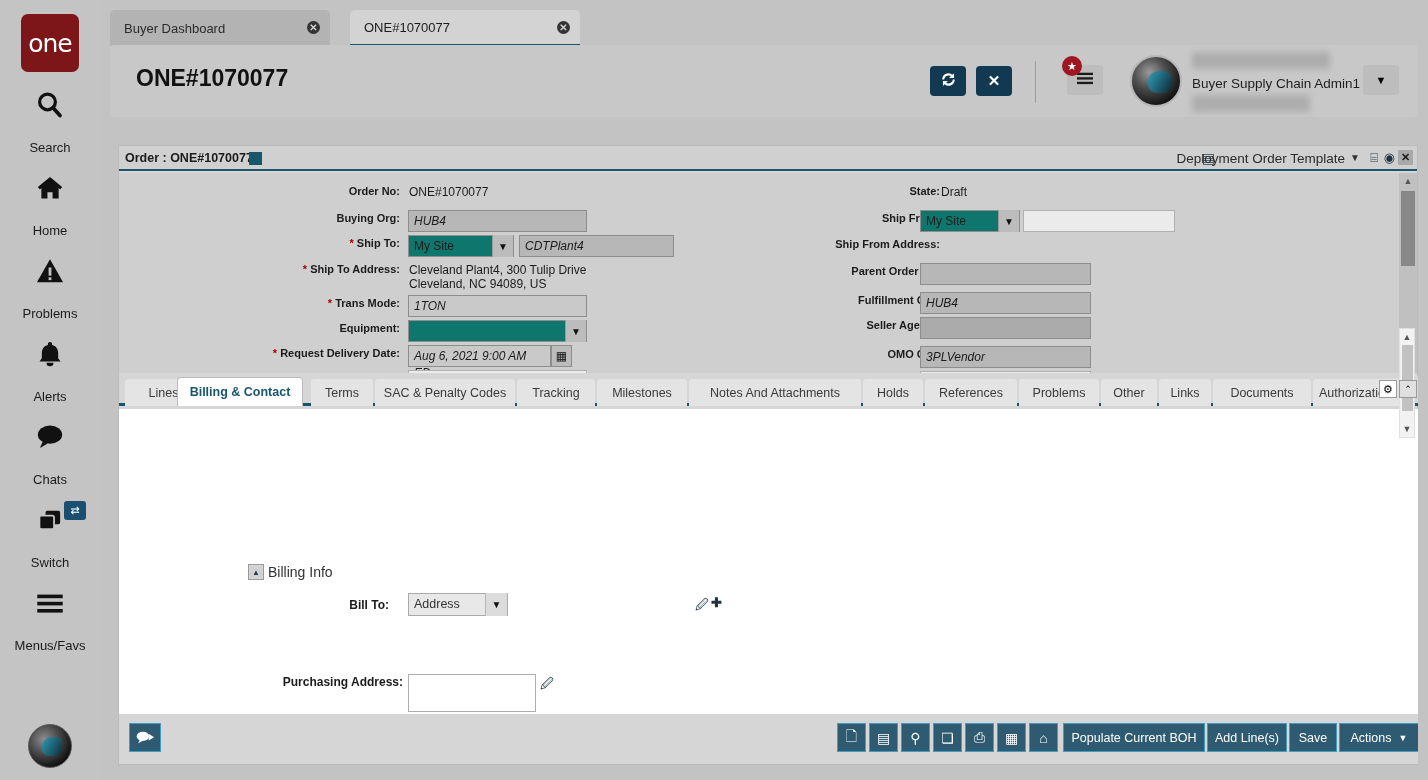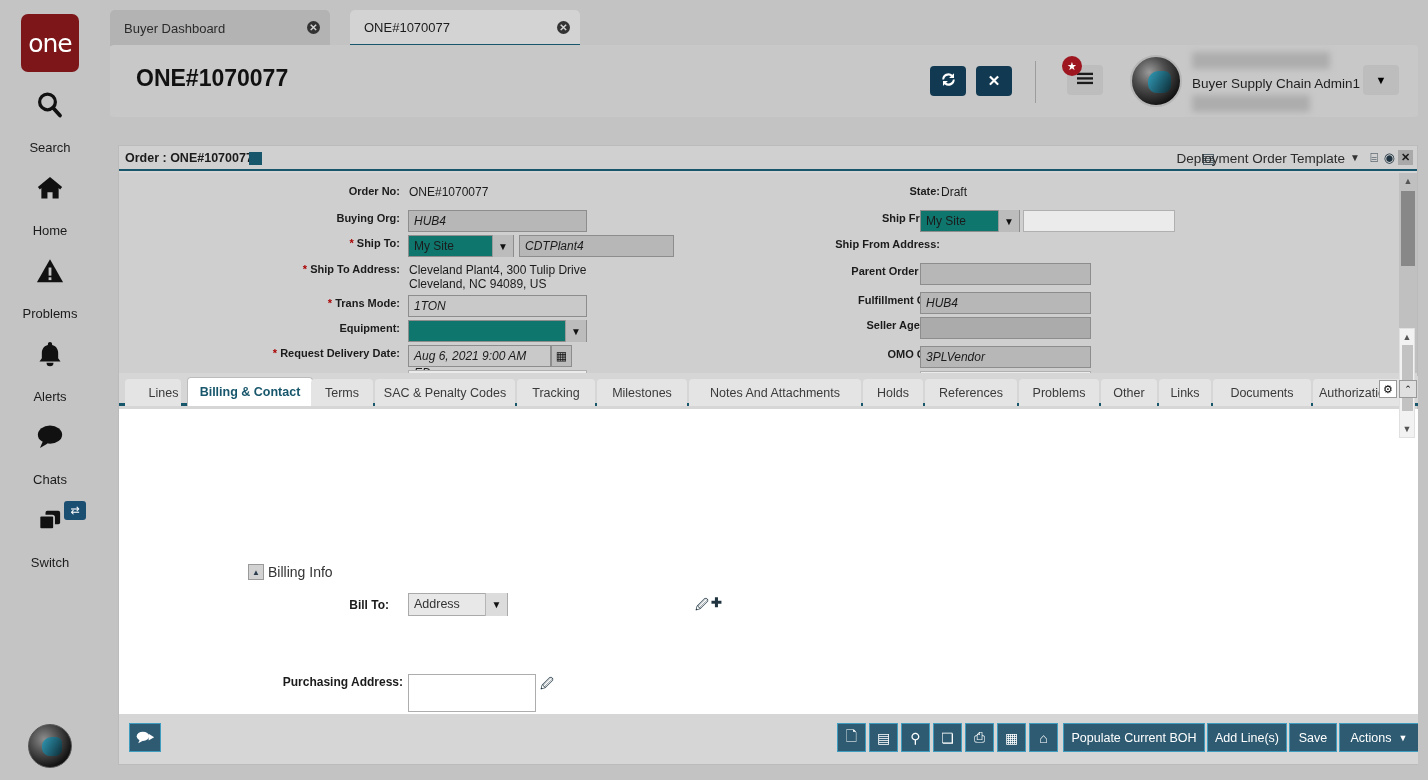--- a/index.html
+++ b/index.html
@@ -316,20 +316,30 @@
     <span class="nav-icon">
       <svg width="30" height="27" viewBox="0 0 24 24">
           <rect x="8" y="3.4" width="13" height="12" rx="1.6" fill="#111"></rect>
           <rect x="2.6" y="7.6" width="13" height="12" rx="1.6" fill="#111" stroke="#c4c4c4" stroke-width="1.6"></rect>
         </svg>
     </span>
     <span class="switch-badge">⇄</span>
     <span class="nav-label">Switch</span>
   </div>
 
+  <div class="nav-item">
+    <span class="nav-icon">
+      <svg width="30" height="24" viewBox="0 0 24 20">
+          <rect x="1.4" y="3" width="21.2" height="3" fill="#111"></rect>
+          <rect x="1.4" y="9" width="21.2" height="3" fill="#111"></rect>
+          <rect x="1.4" y="15" width="21.2" height="3" fill="#111"></rect>
+        </svg>
+    </span>
+    <span class="nav-label">Menus/Favs</span>
+  </div>
 
   <div id="sidebar-avatar"></div>
 </div>
 
 <div id="main">
 
   <div id="tabbar-top">
     <div class="btab" style="left:0; width:220px;">
       <span>Buyer Dashboard</span>
       <span class="xclose">✕</span>
@@ -490,21 +500,21 @@
     <div id="panel-scroll">
       <div class="sb-arrow" style="top:0;">▲</div>
       <div id="panel-thumb"></div>
       <div class="sb-arrow" style="bottom:0;">▼</div>
     </div>
 
     <div id="tabstrip">
       <div class="ttab" style="left:6px; width:56px;padding-left:21px;">
           <span>Lines</span>
         </div>
-      <div class="ttab active" style="left:68px; width:126px;">
+      <div class="ttab active" style="left:58px; width:126px;">
           <span>Billing &amp; Contact</span>
         </div>
       <div class="ttab" style="left:192px; width:62px;">
           <span>Terms</span>
         </div>
       <div class="ttab" style="left:256px; width:140px;">
           <span>SAC &amp; Penalty Codes</span>
         </div>
       <div class="ttab" style="left:398px; width:78px;">
           <span>Tracking</span>

